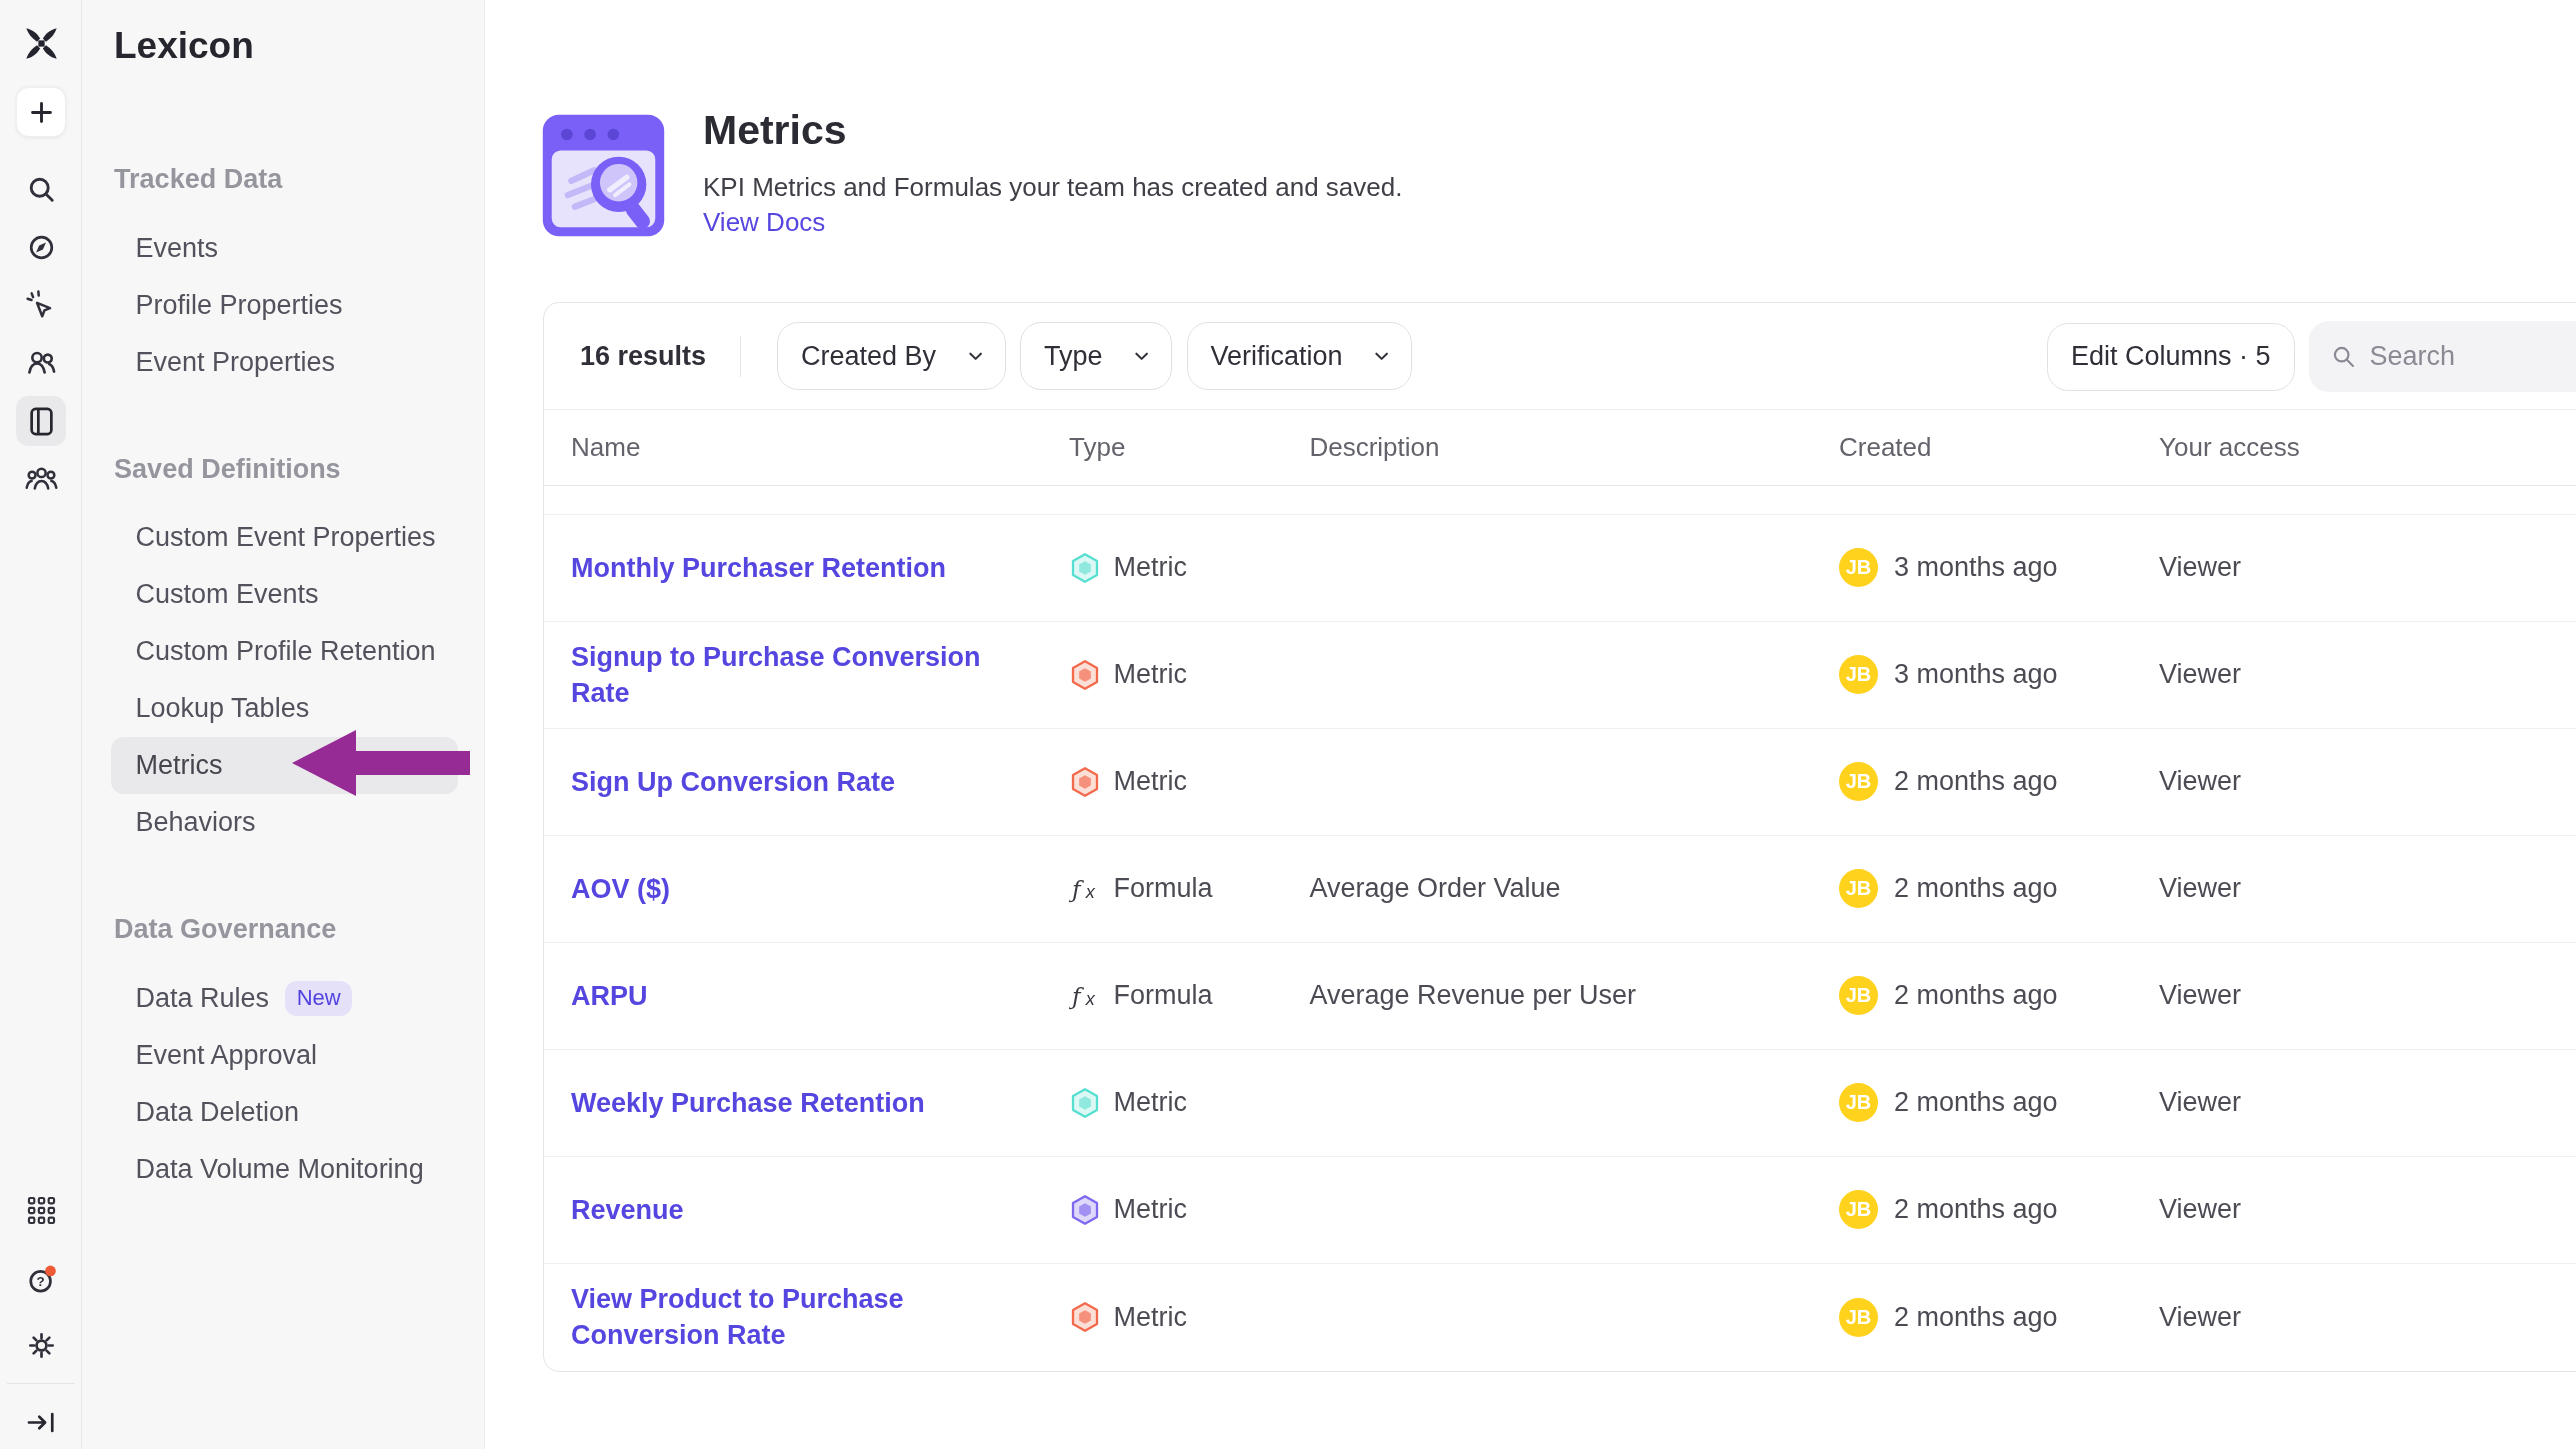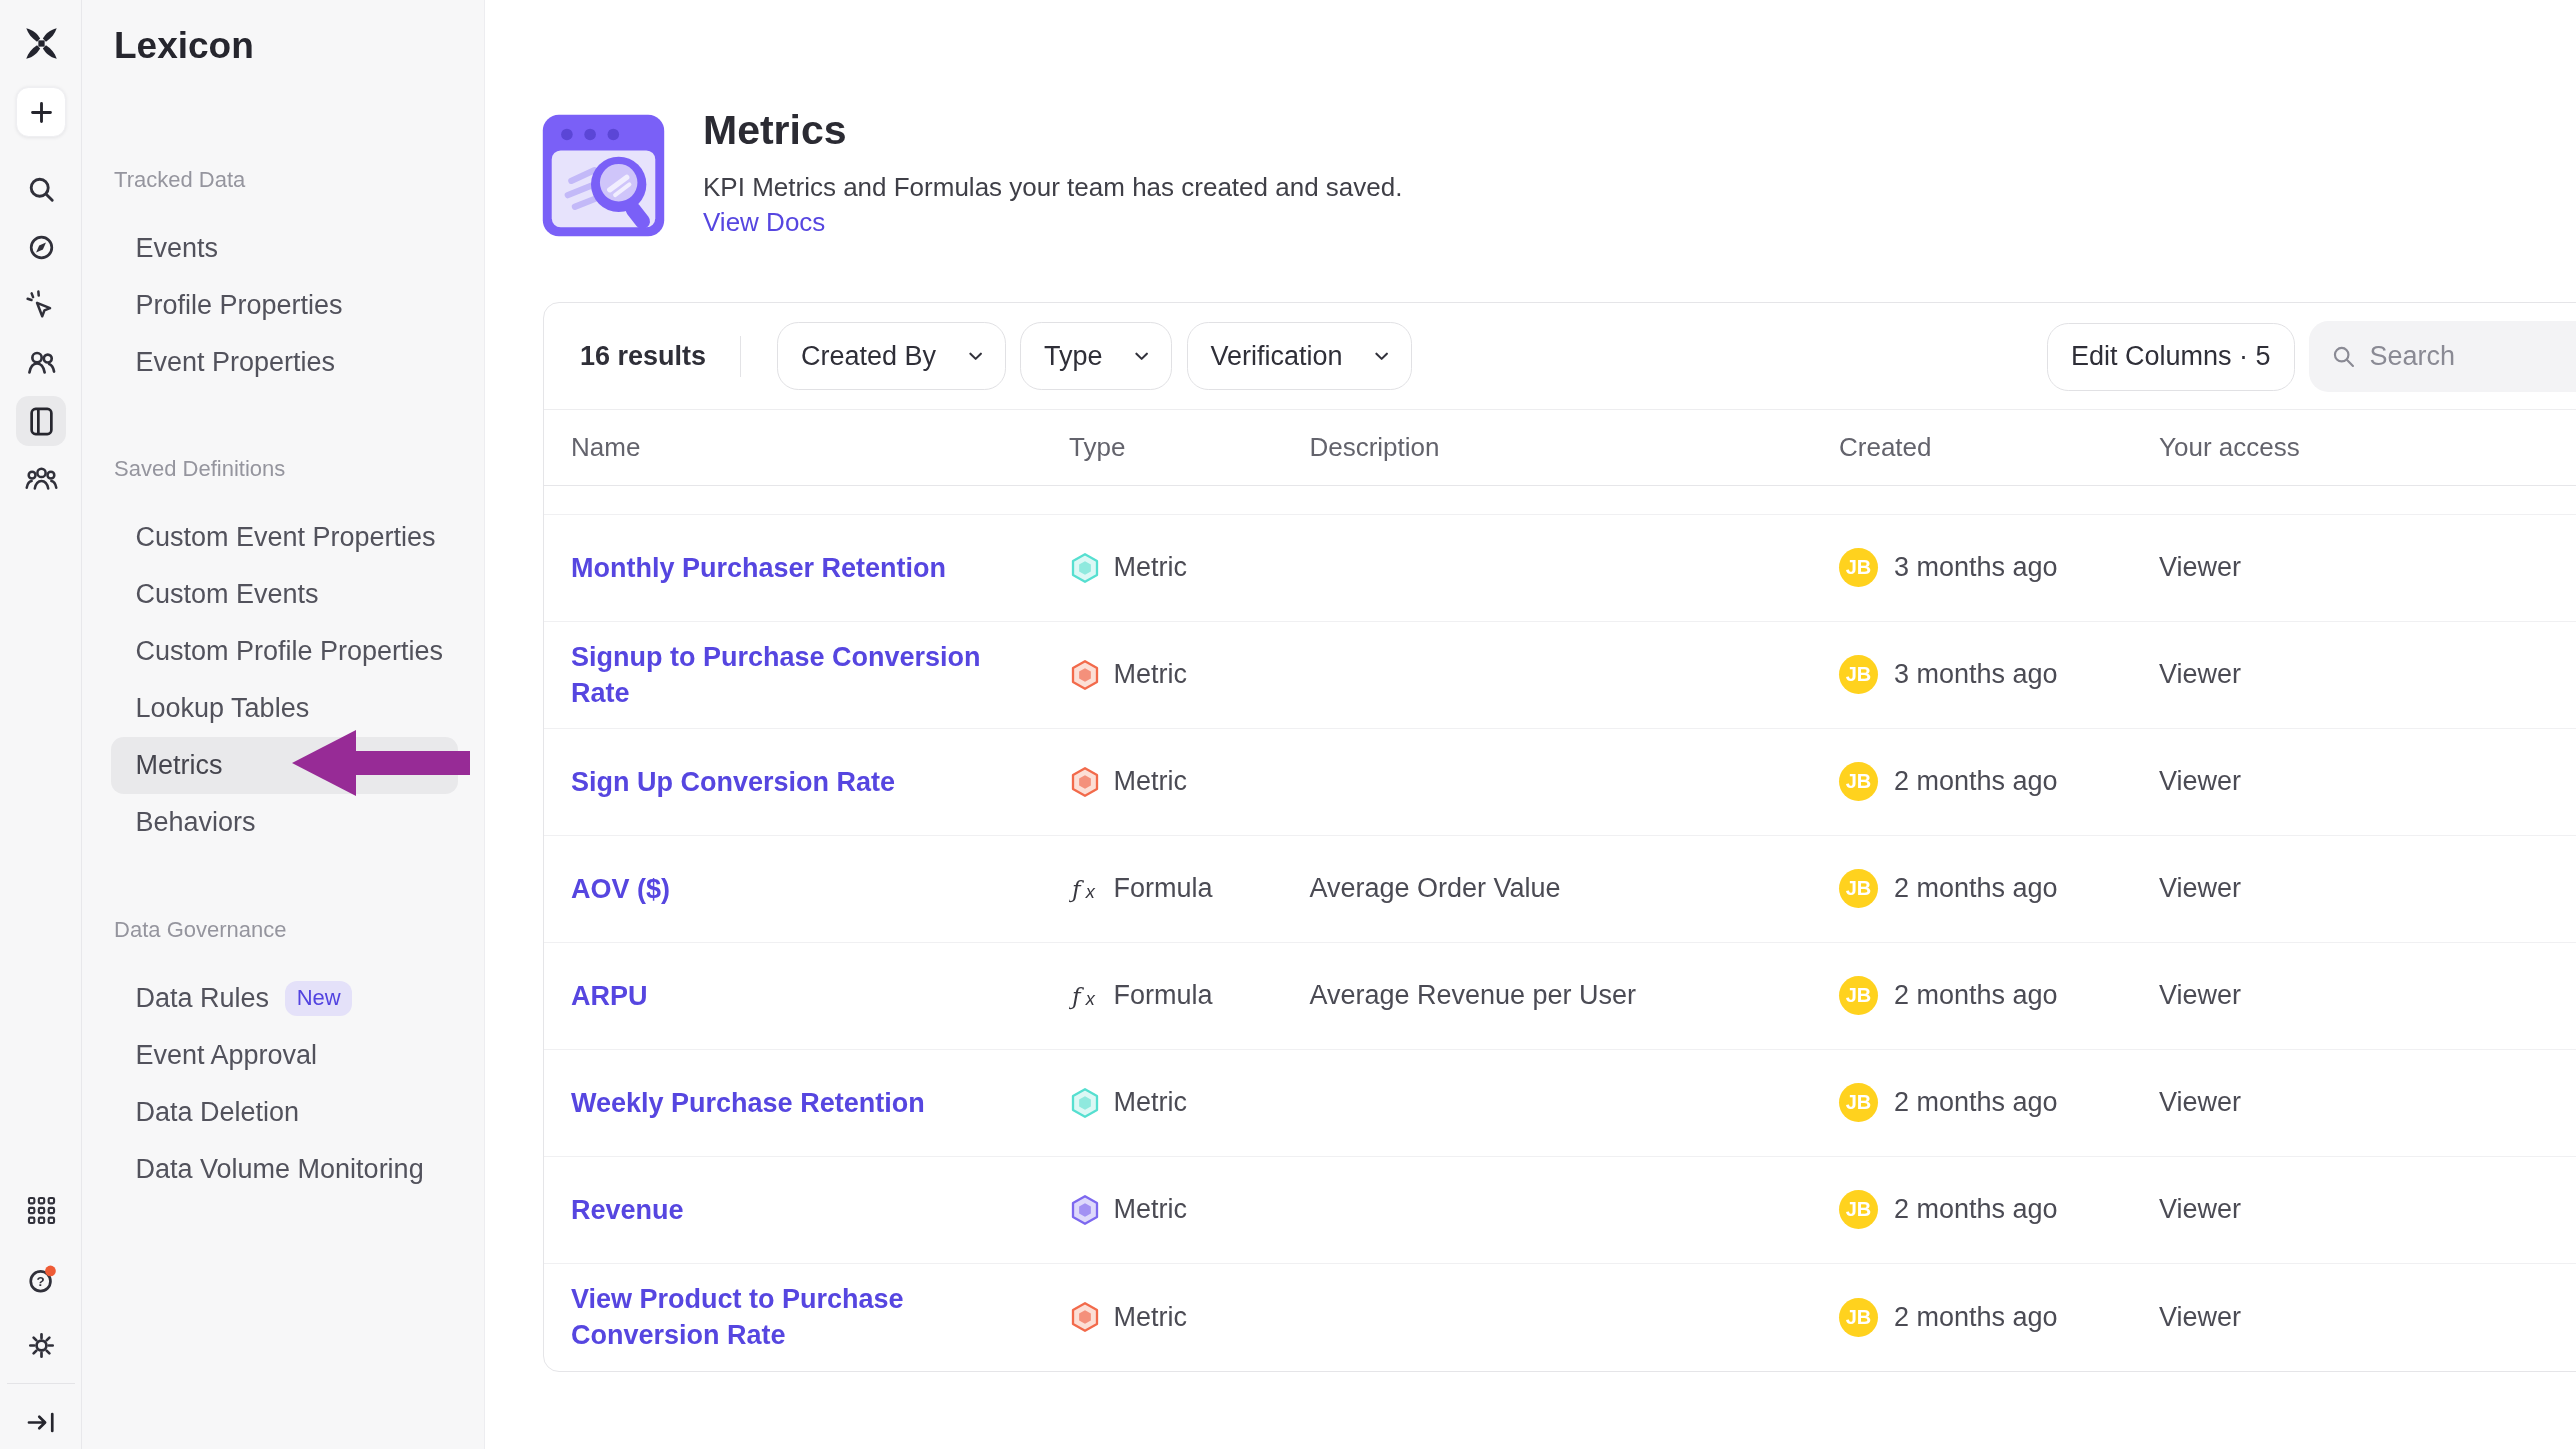--- a/index.html
+++ b/index.html
@@ -16,21 +16,21 @@
     box-shadow:0 0.9px 3.6px rgba(20,20,40,.08); }
   .rail-icon.active { background:#E9E9EB; }
   .rail-divider { position:absolute; left:7.1px; width:68px; height:0.9px; background:#E4E4E7; top:1383px; }
 
   
   .sidebar { position:absolute; left:82px; top:0; width:403px; height:1450px;
     background:#F7F7F8; border-right:0.9px solid #EDEDF0; z-index:4; }
   .sidebar-title { position:absolute; left:32px; top:25px; font-size:37px; font-weight:700; color:#26262E; }
   .side-content { position:absolute; left:28.5px; top:151px; width:347px; }
   .side-section-label { height:57px; display:flex; align-items:center; padding-left:3.6px;
-    font-size:22px; font-weight:400; color:#95959E; margin-bottom:11.6px; }
+    font-size:27px; font-weight:700; color:#95959E; margin-bottom:11.6px; }
   .side-section-label.gap { margin-top:50px; }
   .side-item { height:57px; display:flex; align-items:center; padding-left:25px;
     font-size:27px; color:#52525C; border-radius:12.5px; cursor:pointer; white-space:nowrap; }
   .side-item.active { background:#E9E9EB; color:#45454E; }
   .side-badge { margin-left:16px; background:#E4E1F9; color:#5243E0; font-size:22px;
     font-weight:400; padding:4.4px 11.6px; border-radius:12px; }
 
   
   .arrow-head { position:absolute; left:292px; top:730px; width:0; height:0; z-index:60;
     border-top:33px solid transparent; border-bottom:33px solid transparent;
@@ -195,21 +195,21 @@
         <span>Event Properties</span>
       </div>
       <div class="side-section-label gap">Saved Definitions</div>
       <div class="side-item">
         <span>Custom Event Properties</span>
       </div>
       <div class="side-item">
         <span>Custom Events</span>
       </div>
       <div class="side-item">
-        <span>Custom Profile Properties</span>
+        <span>Custom Profile Retention</span>
       </div>
       <div class="side-item">
         <span>Lookup Tables</span>
       </div>
       <div class="side-item active">
         <span>Metrics</span>
       </div>
       <div class="side-item">
         <span>Behaviors</span>
       </div>

